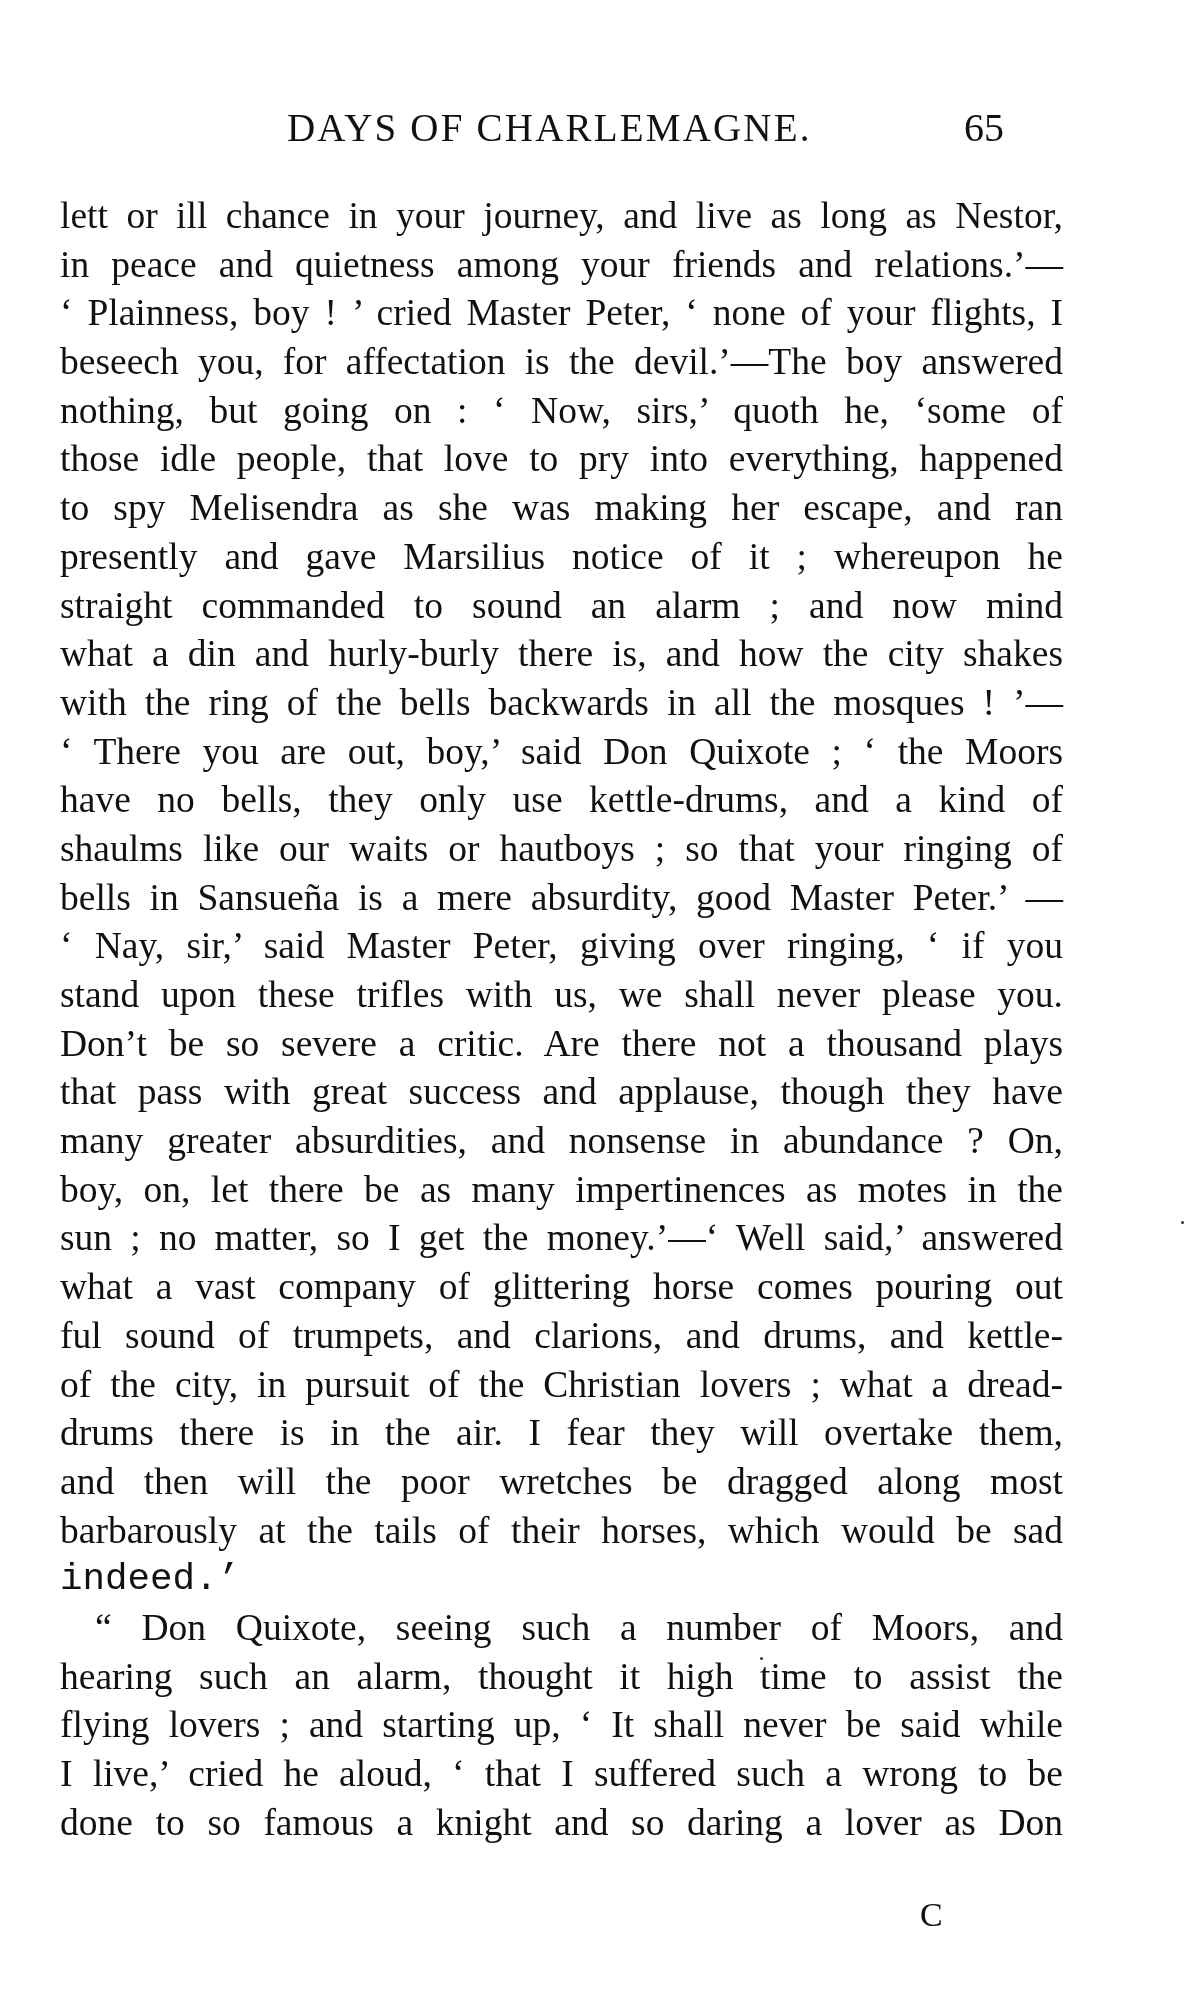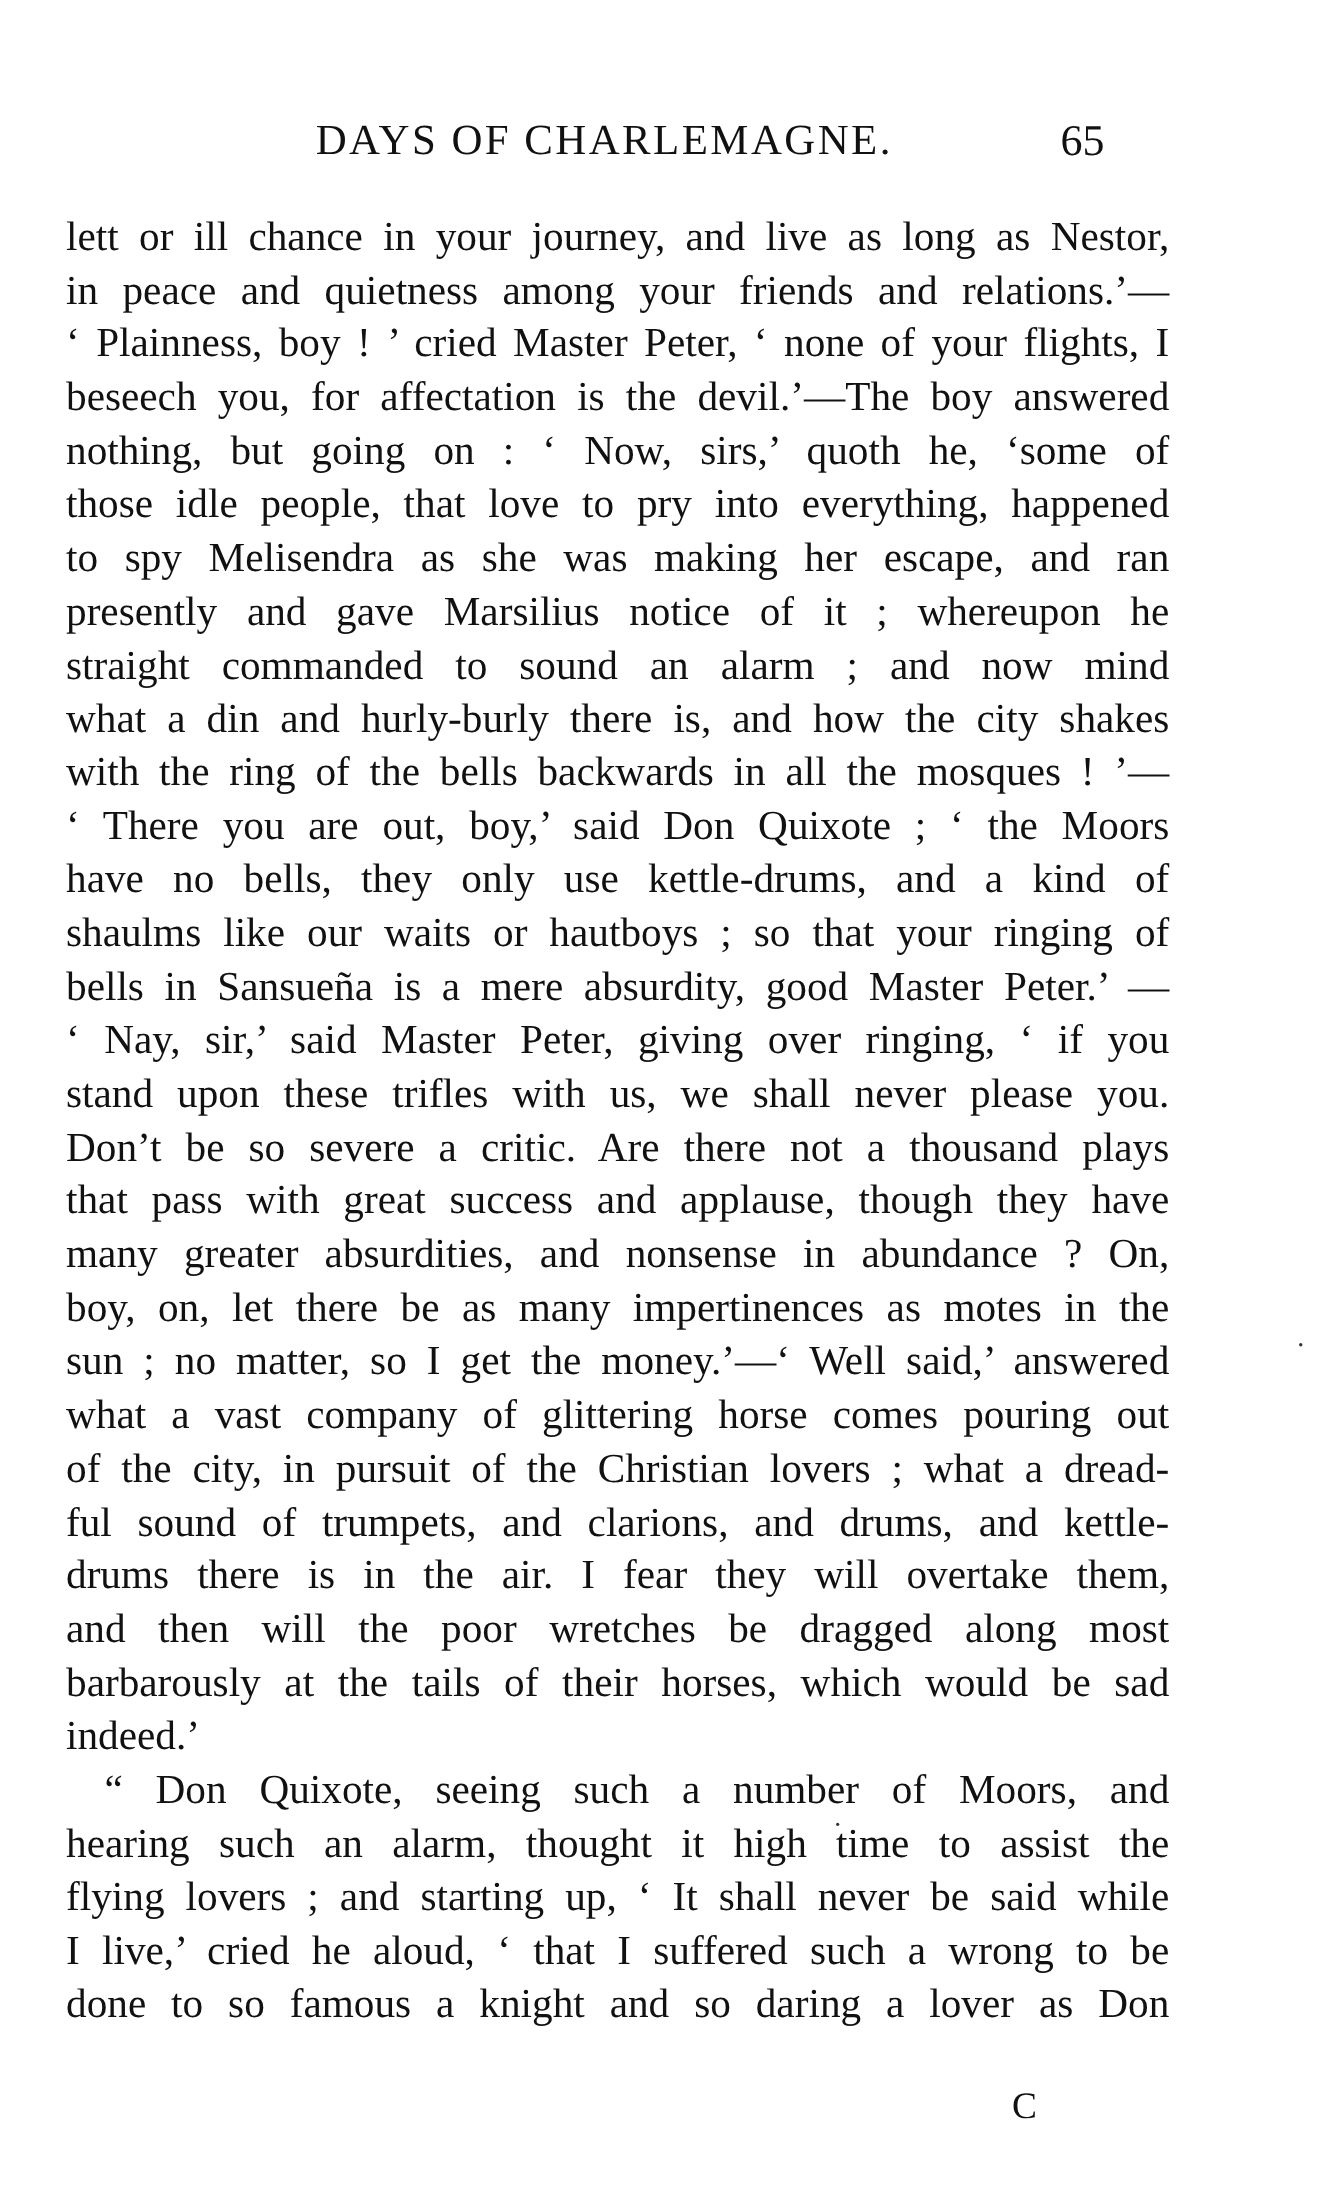--- a/index.html
+++ b/index.html
@@ -45,20 +45,21 @@
       display: block;
       height: 48.7px;
       white-space: nowrap;
       text-align: justify;
       text-align-last: justify;
       overflow: visible;
     }
     .line.last {
       text-align: left;
       text-align-last: left;
+      font-family: Liberation Mono, monospace;
     }
     .line.indent {
       padding-left: 35px;
     }
     .signature {
       position: absolute;
       left: 920px;
       top: 1895px;
       font-size: 34px;
       line-height: 40px;
@@ -95,22 +96,22 @@
     <span class="line">shaulms like our waits or hautboys ; so that your ringing of</span>
     <span class="line">bells in Sansueña is a mere absurdity, good Master Peter.’ —</span>
     <span class="line">‘ Nay, sir,’ said Master Peter, giving over ringing, ‘ if you</span>
     <span class="line">stand upon these trifles with us, we shall never please you.</span>
     <span class="line">Don’t be so severe a critic.  Are there not a thousand plays</span>
     <span class="line">that pass with great success and applause, though they have</span>
     <span class="line">many greater absurdities, and nonsense in abundance ?  On,</span>
     <span class="line">boy, on, let there be as many impertinences as motes in the</span>
     <span class="line">sun ; no matter, so I get the money.’—‘ Well said,’ answered</span>
     <span class="line">what a vast company of glittering horse comes pouring out</span>
+    <span class="line">ful sound of trumpets, and clarions, and drums, and kettle-</span>
     <span class="line">of the city, in pursuit of the Christian lovers ; what a dread-</span>
-    <span class="line">ful sound of trumpets, and clarions, and drums, and kettle-</span>
     <span class="line">drums there is in the air.  I fear they will overtake them,</span>
     <span class="line">and then will the poor wretches be dragged along most</span>
     <span class="line">barbarously at the tails of their horses, which would be sad</span>
     <span class="line last">indeed.’</span>
     <span class="line indent">“ Don Quixote, seeing such a number of Moors, and</span>
     <span class="line">hearing such an alarm, thought it high time to assist the</span>
     <span class="line">flying lovers ; and starting up, ‘ It shall never be said while</span>
     <span class="line">I live,’ cried he aloud, ‘ that I suffered such a wrong to be</span>
     <span class="line">done to so famous a knight and so daring a lover as Don</span>
   </div>

